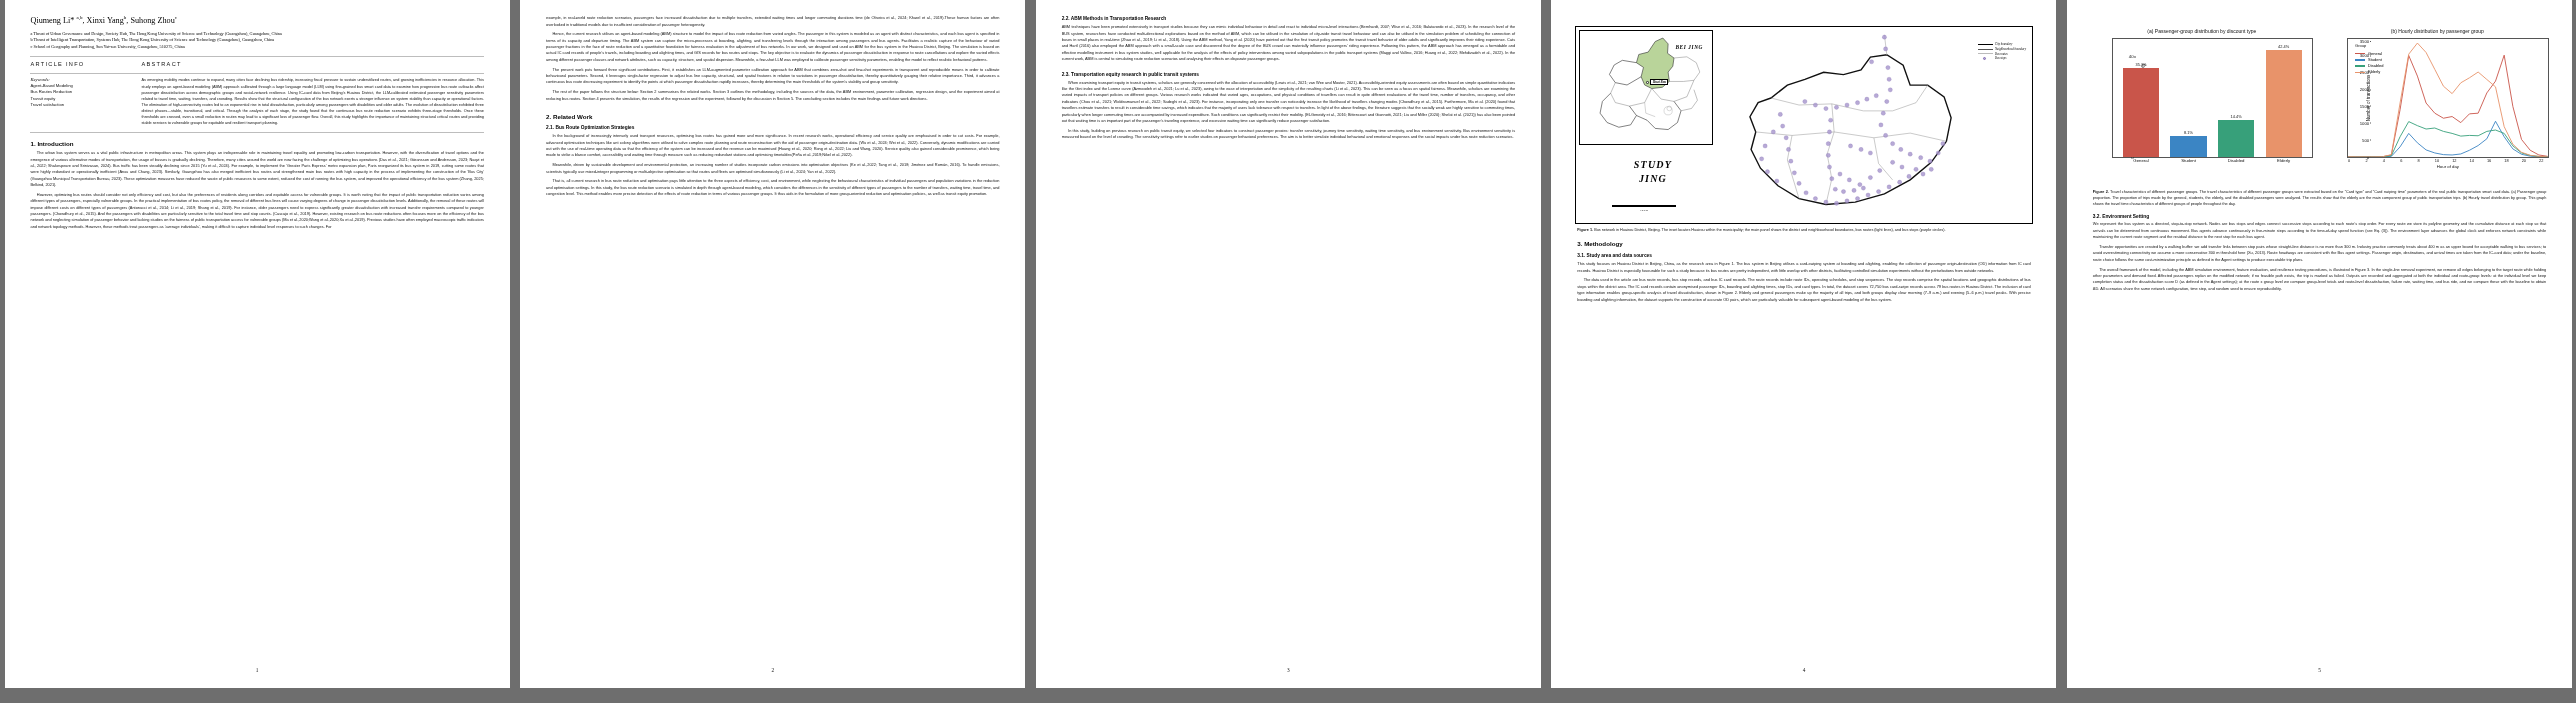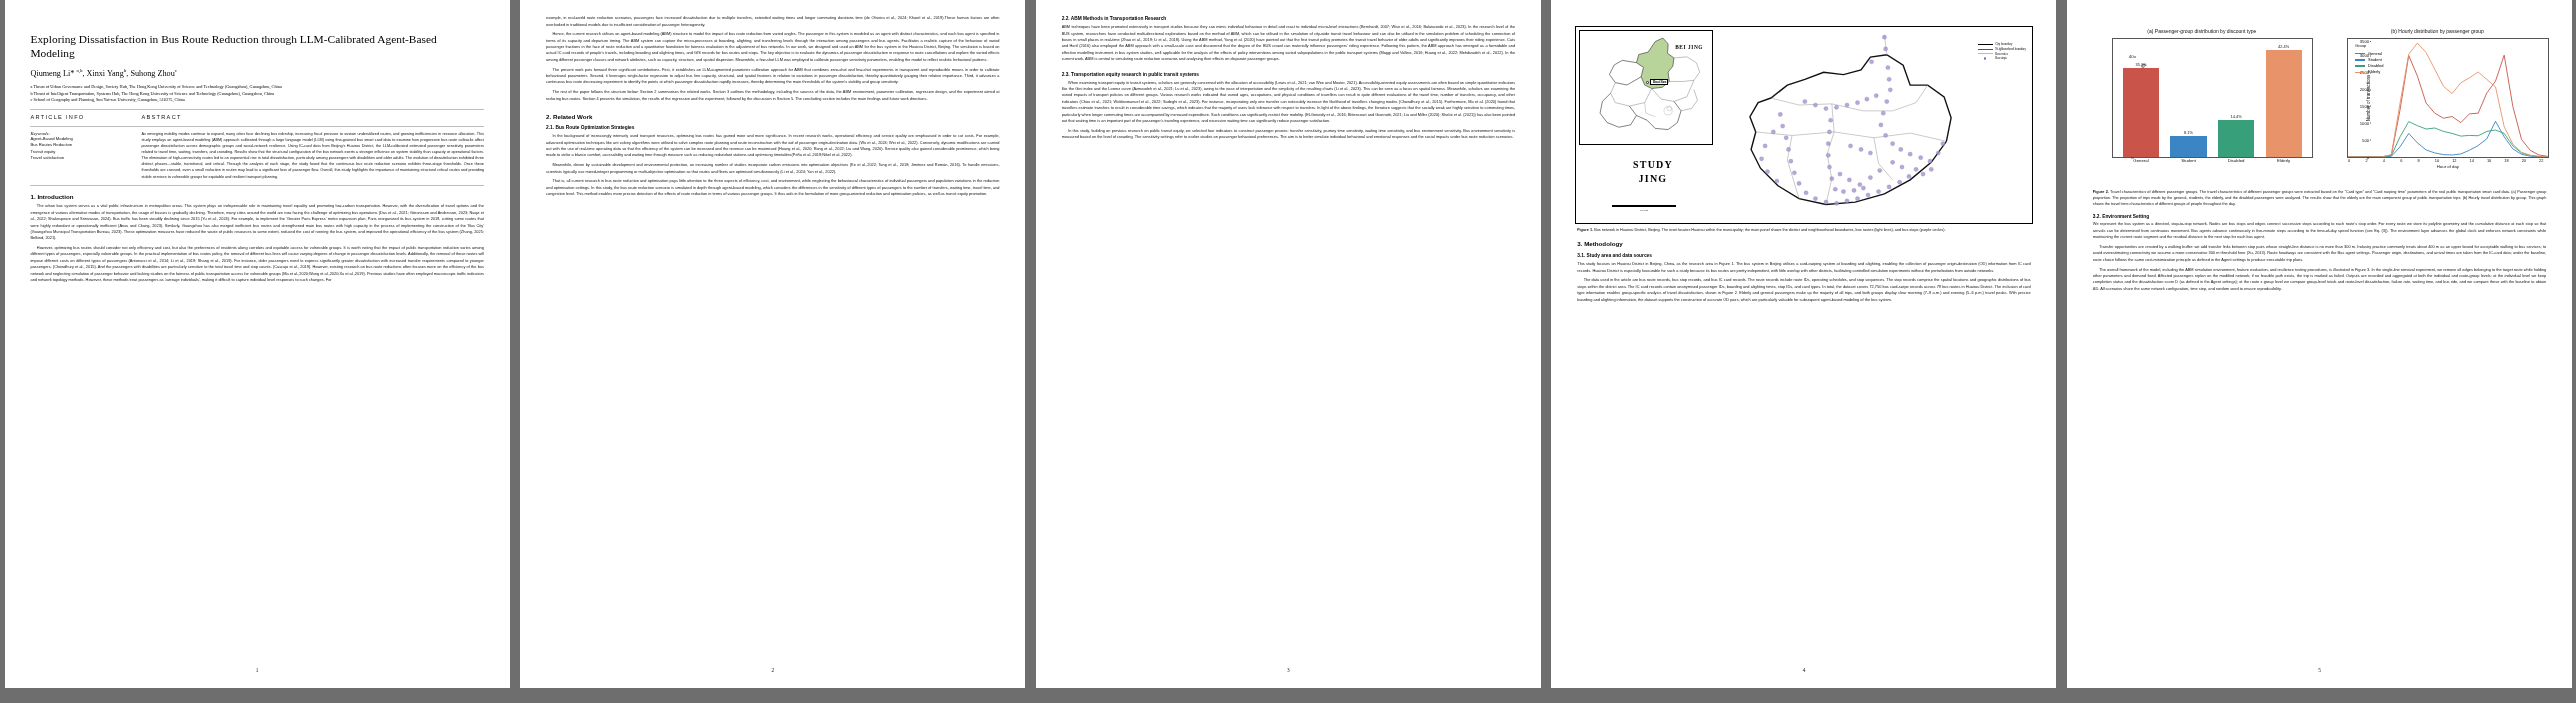--- a/index.html
+++ b/index.html
@@ -113,20 +113,21 @@
   .body-col p.noindent { text-indent: 0; }
   .page-inner { margin: 0 8.2px; }
   
   .map-fig {
     margin: 10.6px 5.9px 3.5px 5.9px;
     border: 0.6px solid #000;
     height: 198px;
     position: relative;
     background: #fff;
     overflow: hidden;
+    font-style: italic;
   }
   .map-inset {
     position: absolute;
     left: 3.5px; top: 3.5px;
     width: 134px; height: 115px;
     border: 0.6px solid #000;
     background: #fff;
     overflow: hidden;
   }
   .map-inset .bj-label {
@@ -272,21 +273,20 @@
     position: absolute; left: 0; right: 0; top: calc(100% + 7.6px);
     text-align: center; font-size: 4.3px; color: #111;
   }
 </style>
 </head>
 <body>
 
 <div id="viewer">
 
   <div class="page">
-    <h1 class="doc-title">Exploring Dissatisfaction in Bus Route Reduction through LLM-Calibrated Agent-Based Modeling</h1>
     <div class="authors">
       Qiumeng Li*&nbsp;<sup>a,b</sup>, Xinxi Yang<sup>b</sup>, Suhong Zhou<sup>c</sup>
     </div>
     <div class="affil">a Thrust of Urban Governance and Design, Society Hub, The Hong Kong University of Science and Technology (Guangzhou), Guangzhou, China</div>
     <div class="affil">b Thrust of Intelligent Transportation, Systems Hub, The Hong Kong University of Science and Technology (Guangzhou), Guangzhou, China</div>
     <div class="affil">c School of Geography and Planning, Sun Yat-sen University, Guangzhou, 510275, China</div>
     <hr class="rule">
     <div class="info-row">
       <div class="info-left">
         <div class="info-head">ARTICLE INFO</div>

